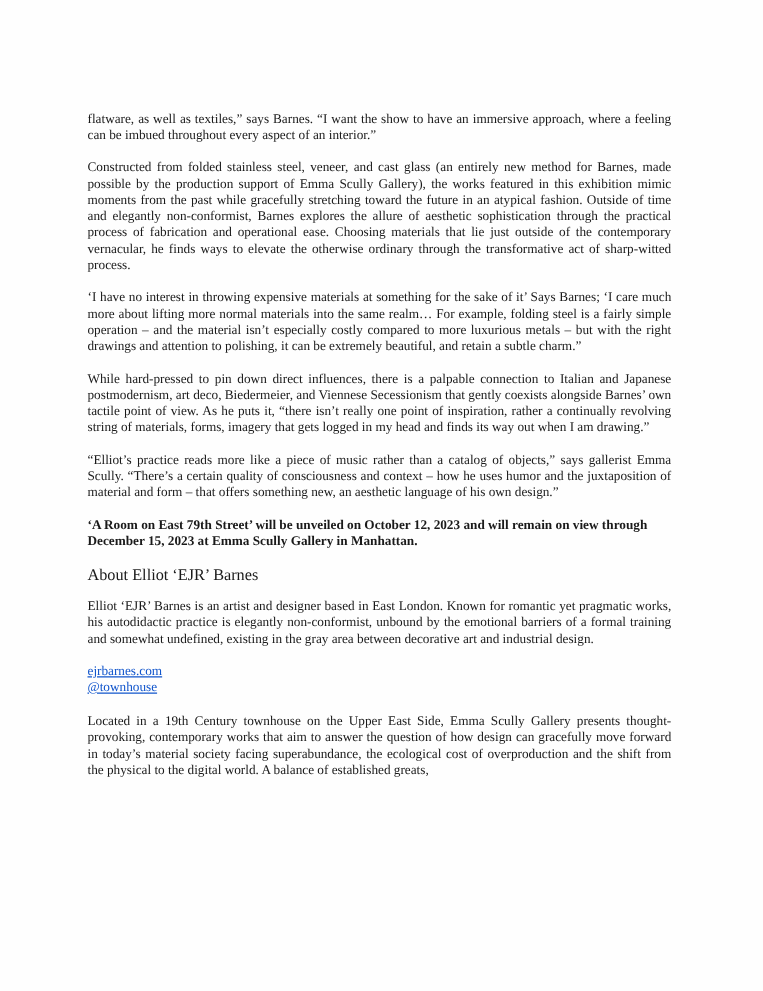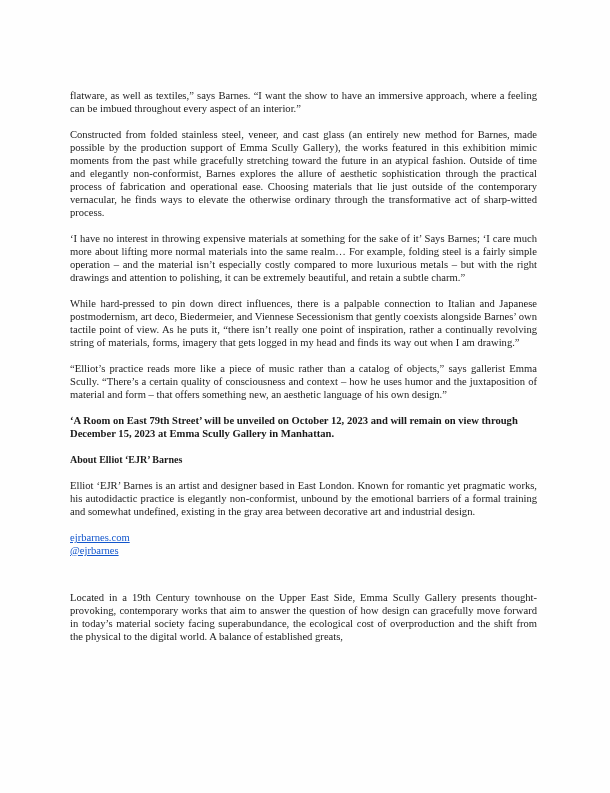--- a/index.html
+++ b/index.html
@@ -8,36 +8,36 @@
     position: absolute; left: 0; top: 18px; width: 508px; height: 792px;
     background: #fefefe; border-bottom: 6px solid #0c4a6e;
   }
   .content {
     position: absolute; left: 70px; top: 71px; width: 467px;
     font-family: "Liberation Serif", "DejaVu Serif", serif;
     font-size: 10.6px; line-height: 13px; color: #1a1a1a;
   }
   .content p { margin: 0 0 13px 0; text-align: justify; }
   .content p.left { text-align: left; font-weight: bold; }
-  .content h2 { margin: 0 0 13px 0; font-size: 10px; font-weight: bold; line-height: 13px; }
-  .links { margin: 0 0 34px 0; }
+  .content h2 { margin: 0 0 13px 0; font-size: 13px; font-weight: normal; line-height: 13px; }
+  .links { margin: 0 0 14px 0; }
   .links a { display: block; color: #1155cc; text-decoration: underline; line-height: 13px; }
 </style>
 </head>
 <body>
 
 <div class="page">
   <div class="content">
     <p>flatware, as well as textiles,” says Barnes. “I want the show to have an immersive approach, where a feeling can be imbued throughout every aspect of an interior.”</p>
     <p>Constructed from folded stainless steel, veneer, and cast glass (an entirely new method for Barnes, made possible by the production support of Emma Scully Gallery), the works featured in this exhibition mimic moments from the past while gracefully stretching toward the future in an atypical fashion. Outside of time and elegantly non-conformist, Barnes explores the allure of aesthetic sophistication through the practical process of fabrication and operational ease. Choosing materials that lie just outside of the contemporary vernacular, he finds ways to elevate the otherwise ordinary through the transformative act of sharp-witted process.</p>
     <p>‘I have no interest in throwing expensive materials at something for the sake of it’ Says Barnes; ‘I care much more about lifting more normal materials into the same realm… For example, folding steel is a fairly simple operation – and the material isn’t especially costly compared to more luxurious metals – but with the right drawings and attention to polishing, it can be extremely beautiful, and retain a subtle charm.”</p>
     <p>While hard-pressed to pin down direct influences, there is a palpable connection to Italian and Japanese postmodernism, art deco, Biedermeier, and Viennese Secessionism that gently coexists alongside Barnes’ own tactile point of view. As he puts it, “there isn’t really one point of inspiration, rather a continually revolving string of materials, forms, imagery that gets logged in my head and finds its way out when I am drawing.”</p>
     <p>“Elliot’s practice reads more like a piece of music rather than a catalog of objects,” says gallerist Emma Scully. “There’s a certain quality of consciousness and context – how he uses humor and the juxtaposition of material and form – that offers something new, an aesthetic language of his own design.”</p>
     <p class="left">‘A Room on East 79th Street’ will be unveiled on October 12, 2023 and will remain on view through December 15, 2023 at Emma Scully Gallery in Manhattan.</p>
     <h2>About Elliot ‘EJR’ Barnes</h2>
     <p>Elliot ‘EJR’ Barnes is an artist and designer based in East London. Known for romantic yet pragmatic works, his autodidactic practice is elegantly non-conformist, unbound by the emotional barriers of a formal training and somewhat undefined, existing in the gray area between decorative art and industrial design.</p>
     <div class="links">
       <a>ejrbarnes.com</a>
-      <a>@ejrbarnes</a>
+      <a>@townhouse</a>
     </div>
     <p>Located in a 19th Century townhouse on the Upper East Side, Emma Scully Gallery presents thought-provoking, contemporary works that aim to answer the question of how design can gracefully move forward in today’s material society facing superabundance, the ecological cost of overproduction and the shift from the physical to the digital world. A balance of established greats,</p>
   </div>
 </div>
 
 </body></html>

